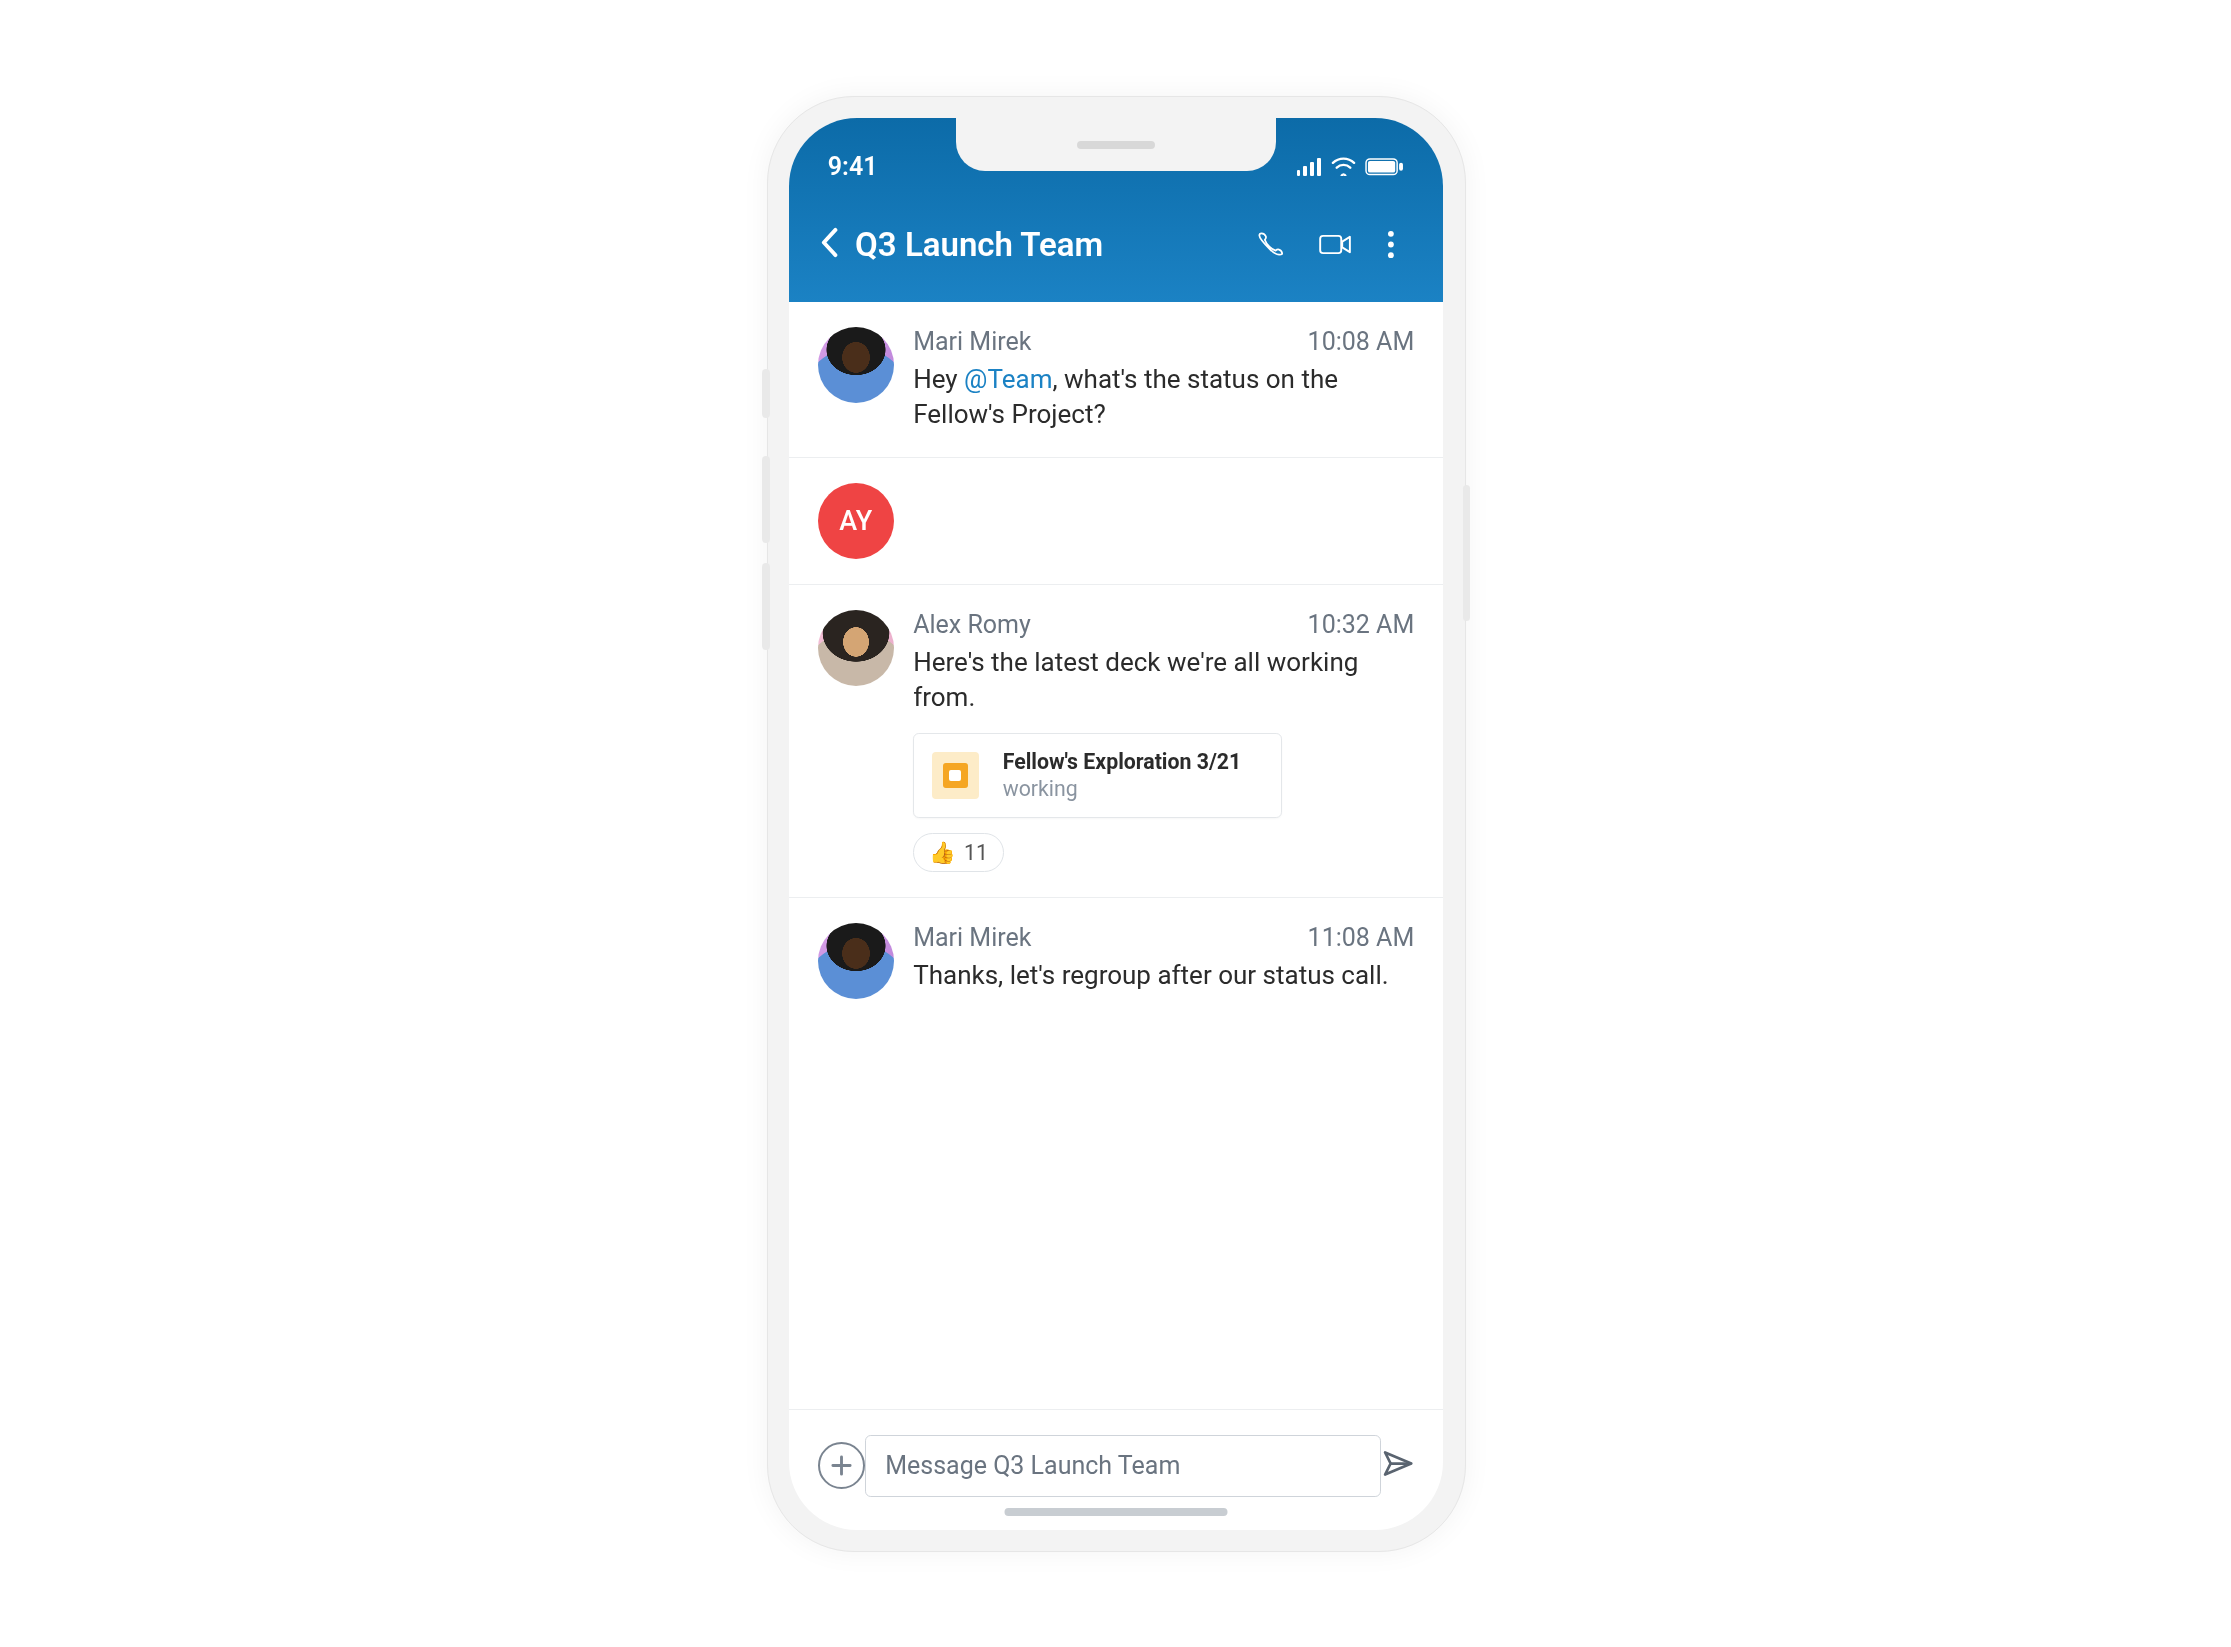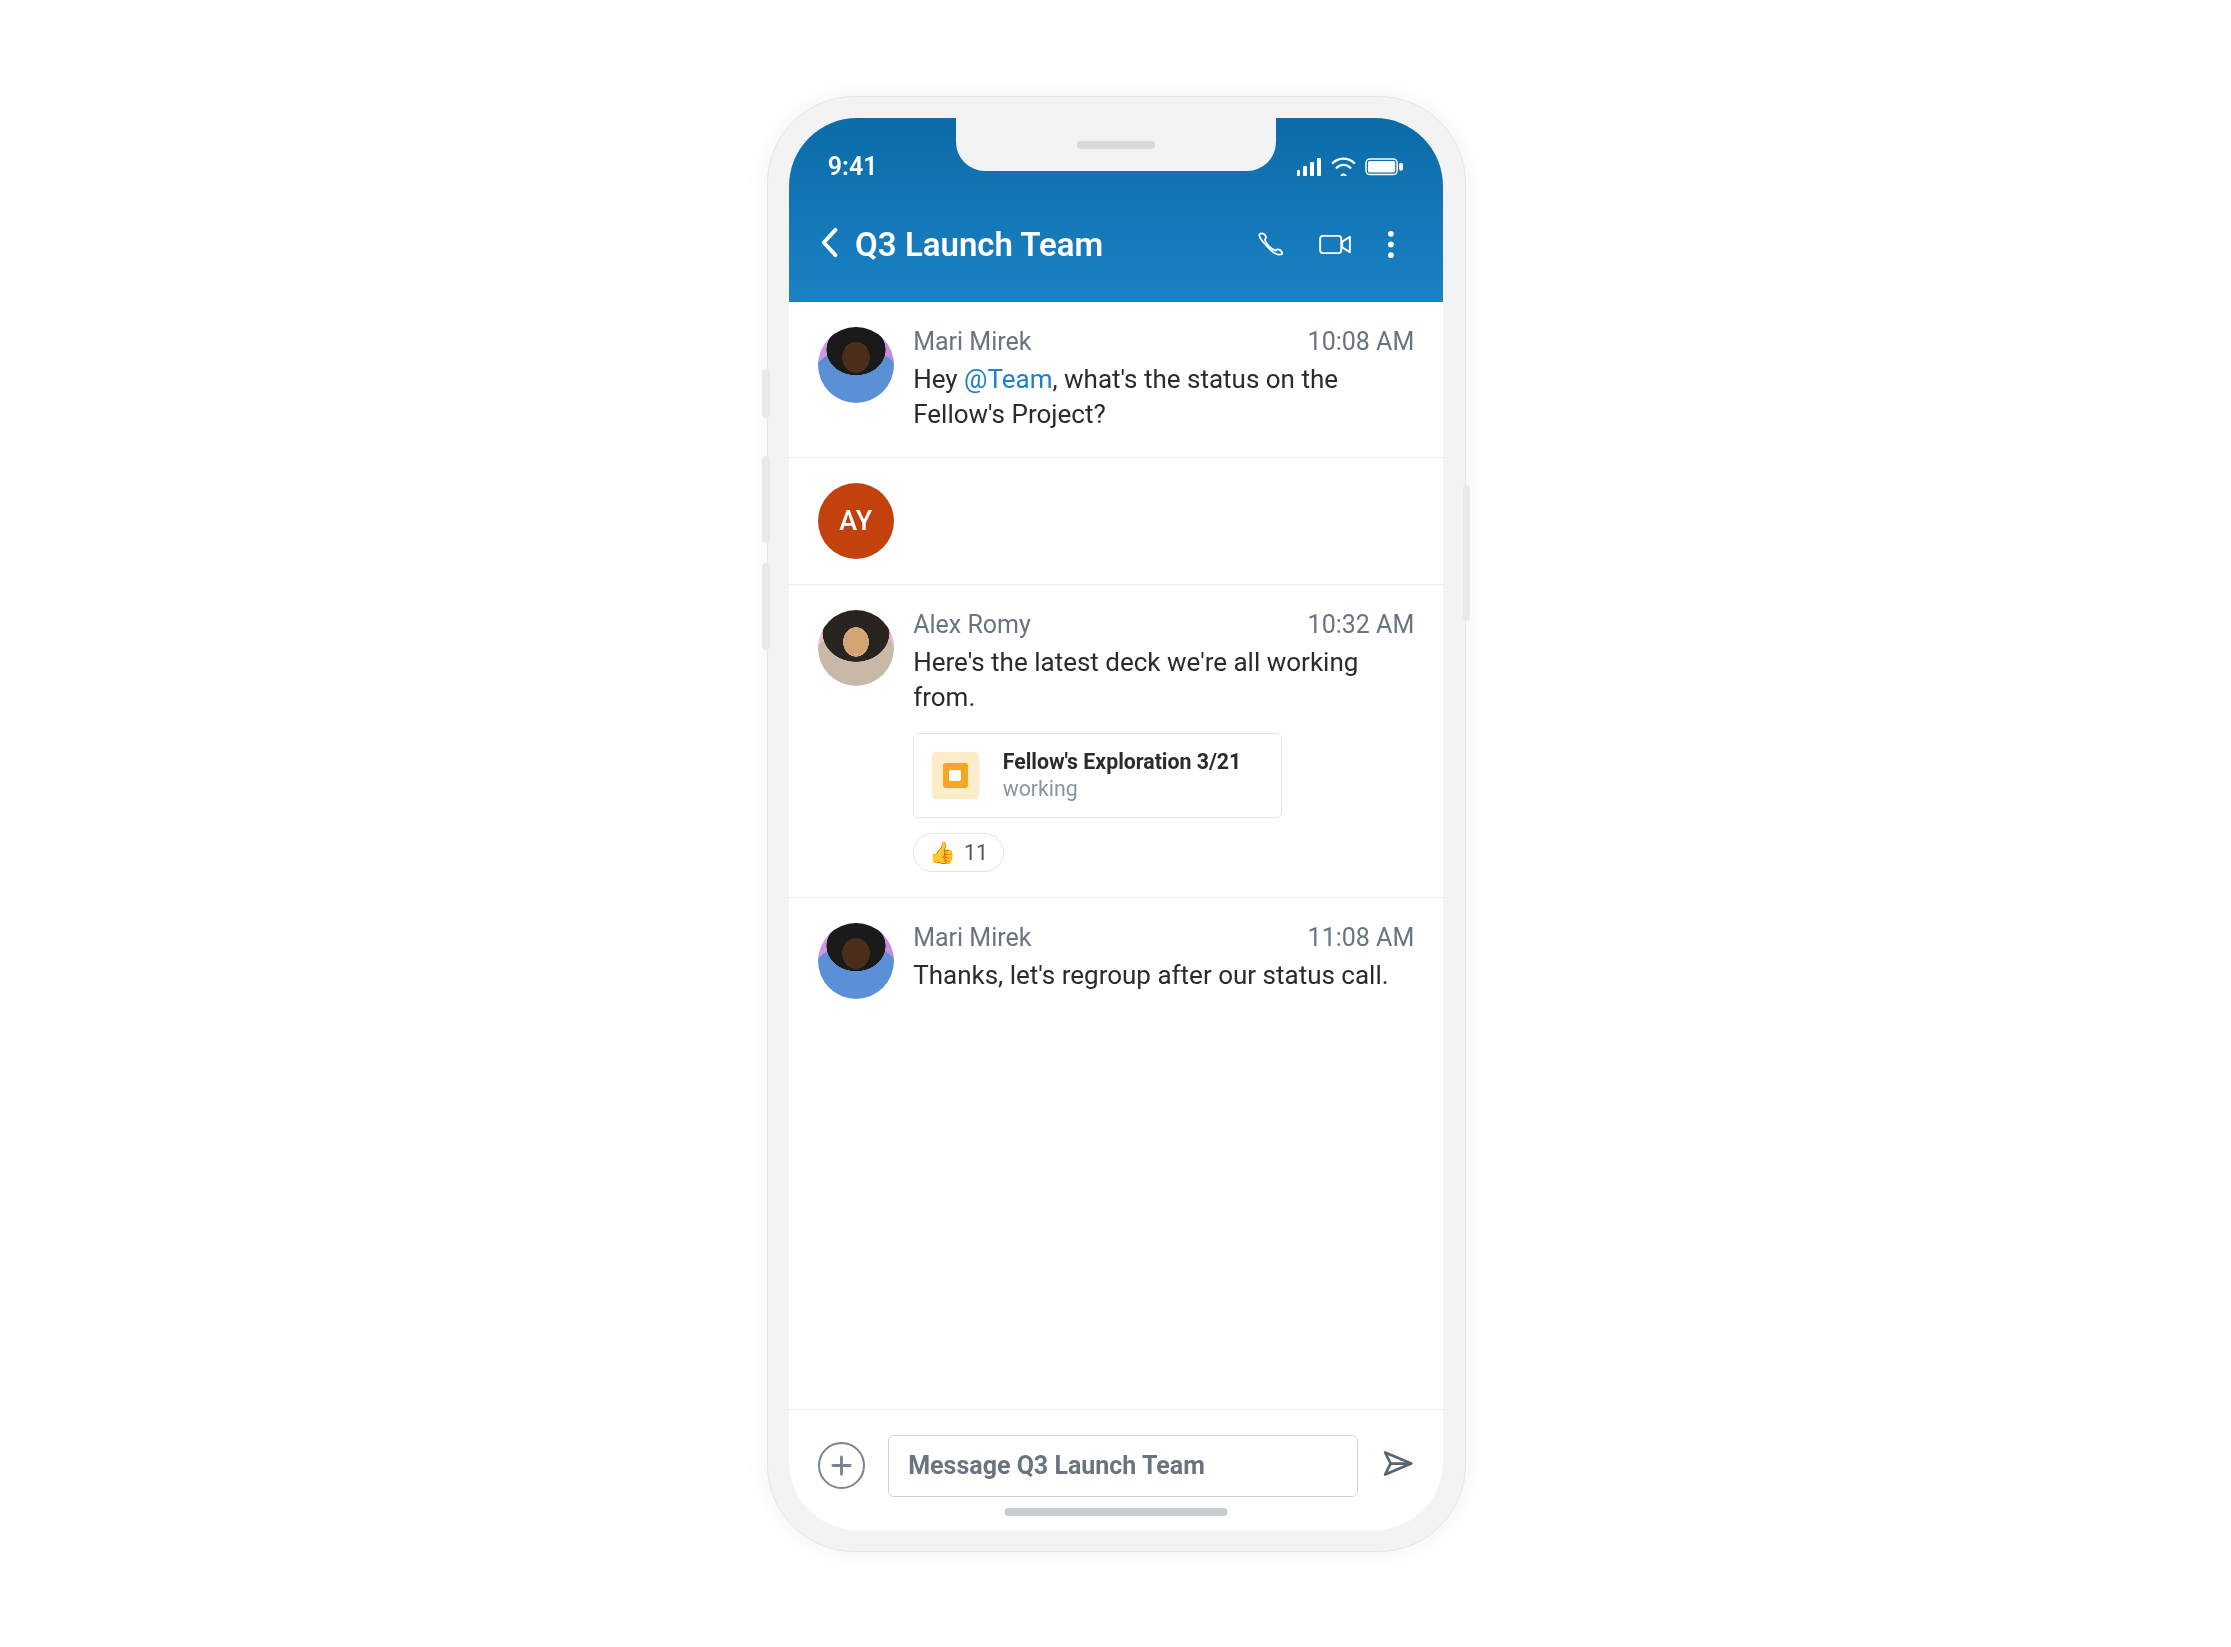--- a/index.html
+++ b/index.html
@@ -103,21 +103,21 @@
   .avatar {
     width: 76px;
     height: 76px;
     border-radius: 50%;
     flex-shrink: 0;
     background:#ddd;
     position:relative;
     overflow:hidden;
   }
   .avatar.initials {
-    background:#c2410c;
+    background:#ef4444;
     color:#fff;
     display:flex;
     align-items:center;
     justify-content:center;
     font-size:27px;
     font-weight:500;
   }
   .avatar.photo1 {
     background: radial-gradient(ellipse 45% 50% at 50% 40%, #4a2e1a 40%, transparent 41%),
                 radial-gradient(ellipse 70% 60% at 50% 30%, #1a1a1a 55%, transparent 56%),
@@ -180,23 +180,21 @@
     border-radius: 19.4px;
     padding:5.8px 15.5px;
     font-size:21.3px;
     color:#555;
   }
   
   .composer-sep { border-top:1px solid #eceef0; }
   .composer {
     display:flex;
     align-items:center;
-    gap:23px;
     padding: 25px 29px 33px 29px;
-    font-weight: bold;
   }
   .plus-btn {
     width:47px; height:47px;
     border:2.9px solid #7a8490;
     border-radius:50%;
     display:flex; align-items:center; justify-content:center;
     color:#7a8490;
   }
   .input {
     flex:1;

